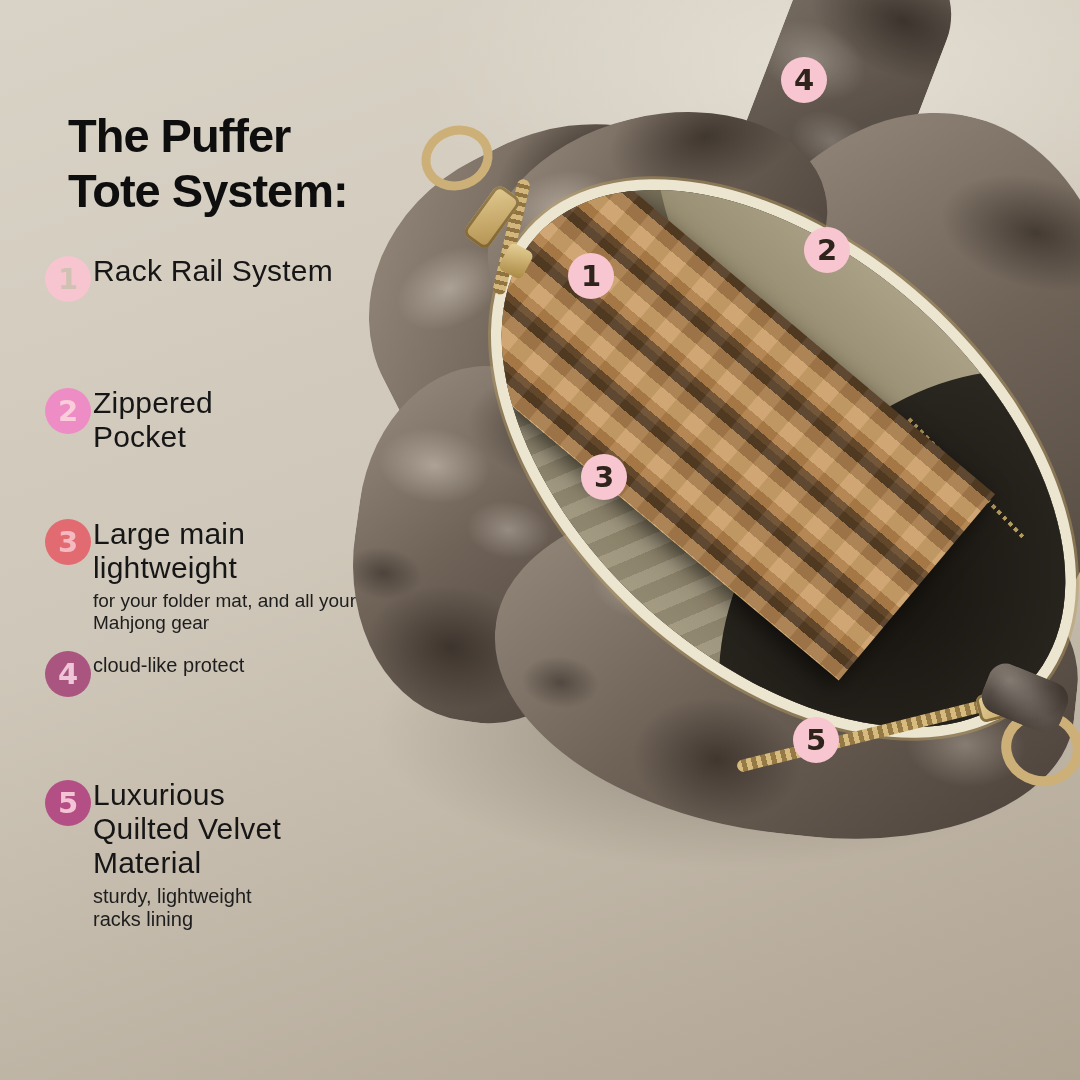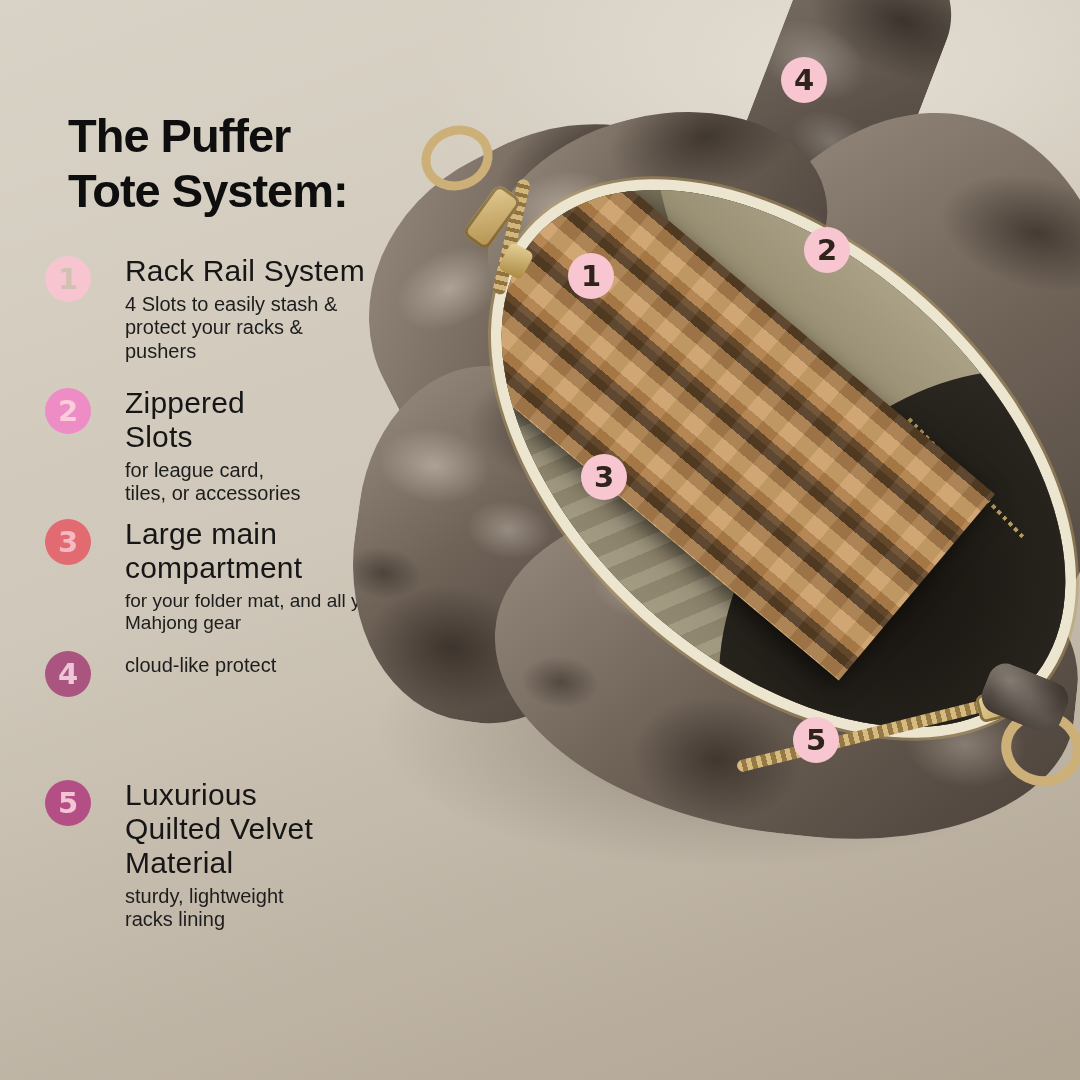--- a/index.html
+++ b/index.html
@@ -17,21 +17,21 @@
     font-size:47px; font-weight:800; letter-spacing:-1px; line-height:1.17;
     color:#0e0e0e; white-space:pre-line;
   }
   .feature{ position:absolute; left:45px; width:360px; display:flex; align-items:flex-start; }
   .f1{top:254px;} .f2{top:386px;} .f3{top:517px;} .f4{top:649px;} .f5{top:778px;}
   .fbadge{
     flex:0 0 46px; width:46px; height:46px; border-radius:50%;
     margin-top:2px; text-align:center; line-height:47px;
     font-family:"DejaVu Sans", sans-serif; font-weight:800; font-size:29px;
   }
-  .ftext{ margin-left:34px; }
+  .ftext{ margin-left:2px; }
   .fheading{
     font-size:30px; line-height:1.13; color:#161616; white-space:pre-line; letter-spacing:0.2px;
   }
   .fdesc{
     margin-top:5px; font-size:20px; line-height:1.18; color:#1d1d1d; white-space:pre-line;
   }
   .f3 .fdesc{ font-size:19px; }
 
   
   .photo{ position:absolute; left:385px; top:0; width:695px; height:1080px; }
@@ -116,41 +116,36 @@
 
 <div class="canvas">
 
   <h1 class="title">The Puffer
 Tote System:</h1>
 
   <div class="feature f1">
     <div class="fbadge" style="background-color: rgb(246, 197, 207); color: rgb(207, 194, 178);">1</div>
     <div class="ftext">
       <div class="fheading">Rack Rail System</div>
-      <div class="fdesc">4 Slots to easily stash &amp;
-protect your racks &amp;
-pushers</div>
     </div>
   </div>
 
   <div class="feature f2">
     <div class="fbadge" style="background-color: rgb(238, 141, 197); color: rgb(249, 205, 217);">2</div>
     <div class="ftext">
       <div class="fheading">Zippered
-Slots</div>
-      <div class="fdesc">for league card,
-tiles, or accessories</div>
+Pocket</div>
     </div>
   </div>
 
   <div class="feature f3">
     <div class="fbadge" style="background-color: rgb(226, 107, 114); color: rgb(245, 186, 193);">3</div>
     <div class="ftext">
       <div class="fheading">Large main
-compartment</div>
+lightweight</div>
       <div class="fdesc">for your folder mat, and all your
 Mahjong gear</div>
     </div>
   </div>
 
   <div class="feature f4">
     <div class="fbadge" style="background-color: rgb(169, 85, 127); color: rgb(238, 198, 216);">4</div>
     <div class="ftext">
       <div class="fdesc">cloud-like protect</div>
     </div>

